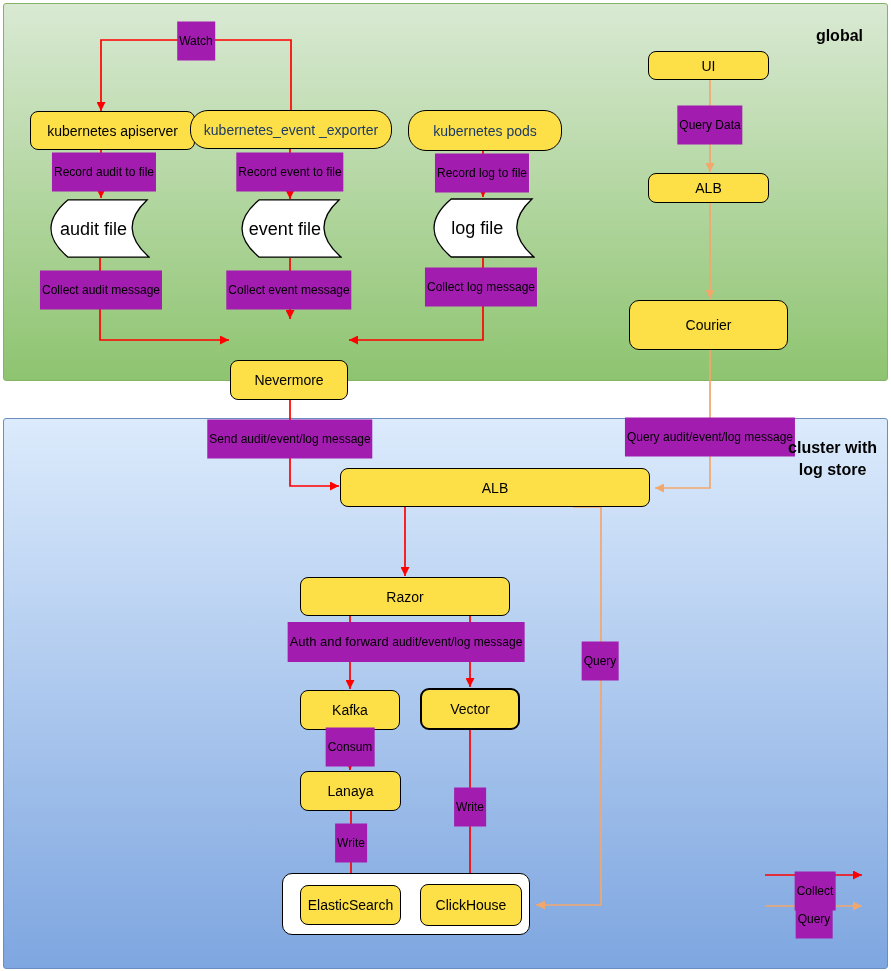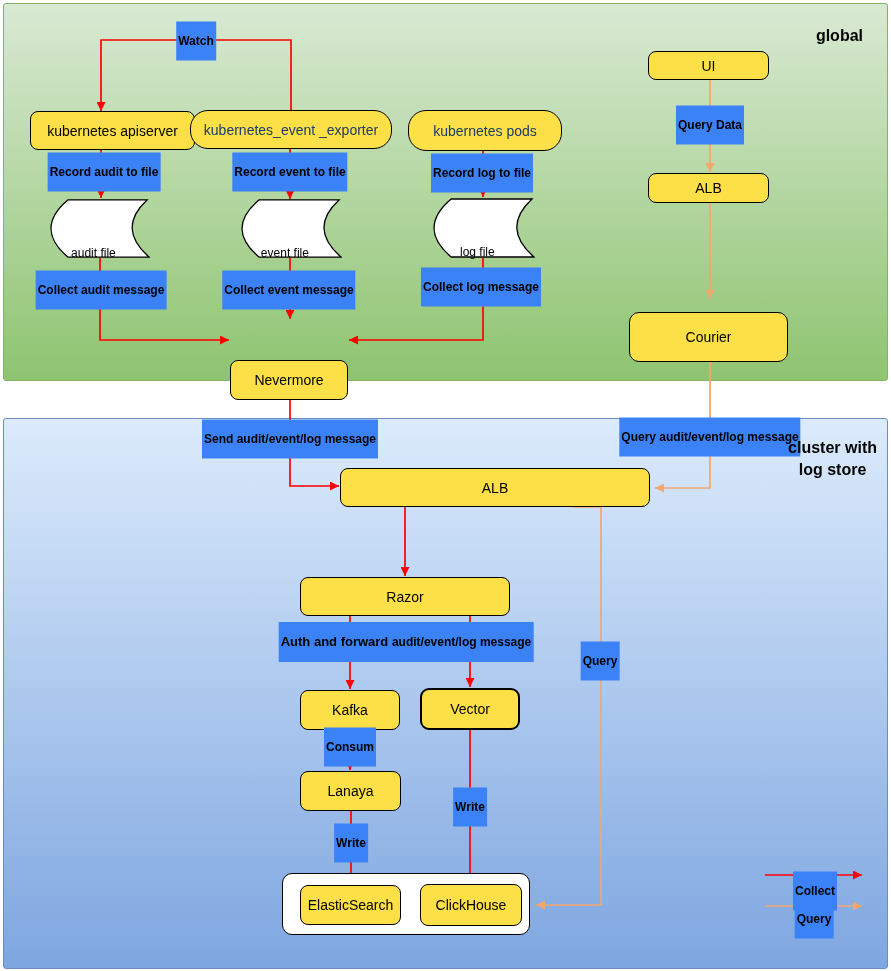--- a/index.html
+++ b/index.html
@@ -31,27 +31,26 @@
     border-radius:8px;display:flex;align-items:center;justify-content:center;
     font-size:14px;white-space:nowrap;box-sizing:border-box;
   }
   .node.navy{color:#1c3a66;border-radius:18px;}
   .node.thick{border-width:2px;border-radius:9px;}
   .node.group{background:#ffffff;border-radius:10px;}
   .fileshape{position:absolute;z-index:3;}
   .fileshape svg{position:absolute;left:0;top:0;width:100%;height:100%;}
   .fileshape .flabel{
     position:absolute;left:44%;top:50%;transform:translate(-50%,-50%);
-    font-size:12px;white-space:nowrap;z-index:4;margin-top:24px;
+    font-size:18px;white-space:nowrap;z-index:4;
   }
   .elabel{
     position:absolute;z-index:4;transform:translate(-50%,-50%);
-    background:#3b82f6;padding:12px 2px;font-size:12px;line-height:15px;
+    background:#a21caf;padding:12px 2px;font-size:12px;line-height:15px;
     white-space:nowrap;
-    font-weight:bold;
   }
   .elabel .big{font-size:13px;}
 </style>
 </head>
 <body>
 
 <div id="canvas">
 
   <div class="region" id="region-global"></div>
   <div class="region" id="region-cluster"></div>
@@ -116,21 +115,21 @@
   <div class="fileshape" style="left:432px;top:198px;width:103px;height:60px;">
     <svg viewBox="0 0 102 60" preserveAspectRatio="none">
       <path d="M19 1 L99 1 Q68 30 101 59 L19 59 Q-15 30 19 1 Z" fill="#ffffff" stroke="#000000" stroke-width="1.3"></path>
     </svg>
     <span class="flabel">log file</span>
   </div>
 
   <div class="node" style="left:230px;top:320px;width:118px;height:40px;margin-top:40px;">Nevermore</div>
   <div class="node" style="left:648px;top:51px;width:121px;height:29px;">UI</div>
   <div class="node" style="left:648px;top:173px;width:121px;height:30px;">ALB</div>
-  <div class="node" style="left:629px;top:300px;width:159px;height:50px;border-radius:10px;margin-top:12px;">Courier</div>
+  <div class="node" style="left:629px;top:300px;width:159px;height:50px;border-radius:10px;">Courier</div>
 
   <div class="node" style="left:340px;top:468px;width:310px;height:39px;">ALB</div>
   <div class="node" style="left:300px;top:577px;width:210px;height:39px;">Razor</div>
   <div class="node" style="left:300px;top:690px;width:100px;height:40px;">Kafka</div>
   <div class="node thick" style="left:420px;top:688px;width:100px;height:42px;">Vector</div>
   <div class="node" style="left:300px;top:771px;width:101px;height:40px;">Lanaya</div>
 
   <div class="node group" style="left:282px;top:873px;width:248px;height:62px;"></div>
   <div class="node" style="left:300px;top:885px;width:101px;height:40px;">ElasticSearch</div>
   <div class="node" style="left:420px;top:884px;width:102px;height:42px;">ClickHouse</div>

